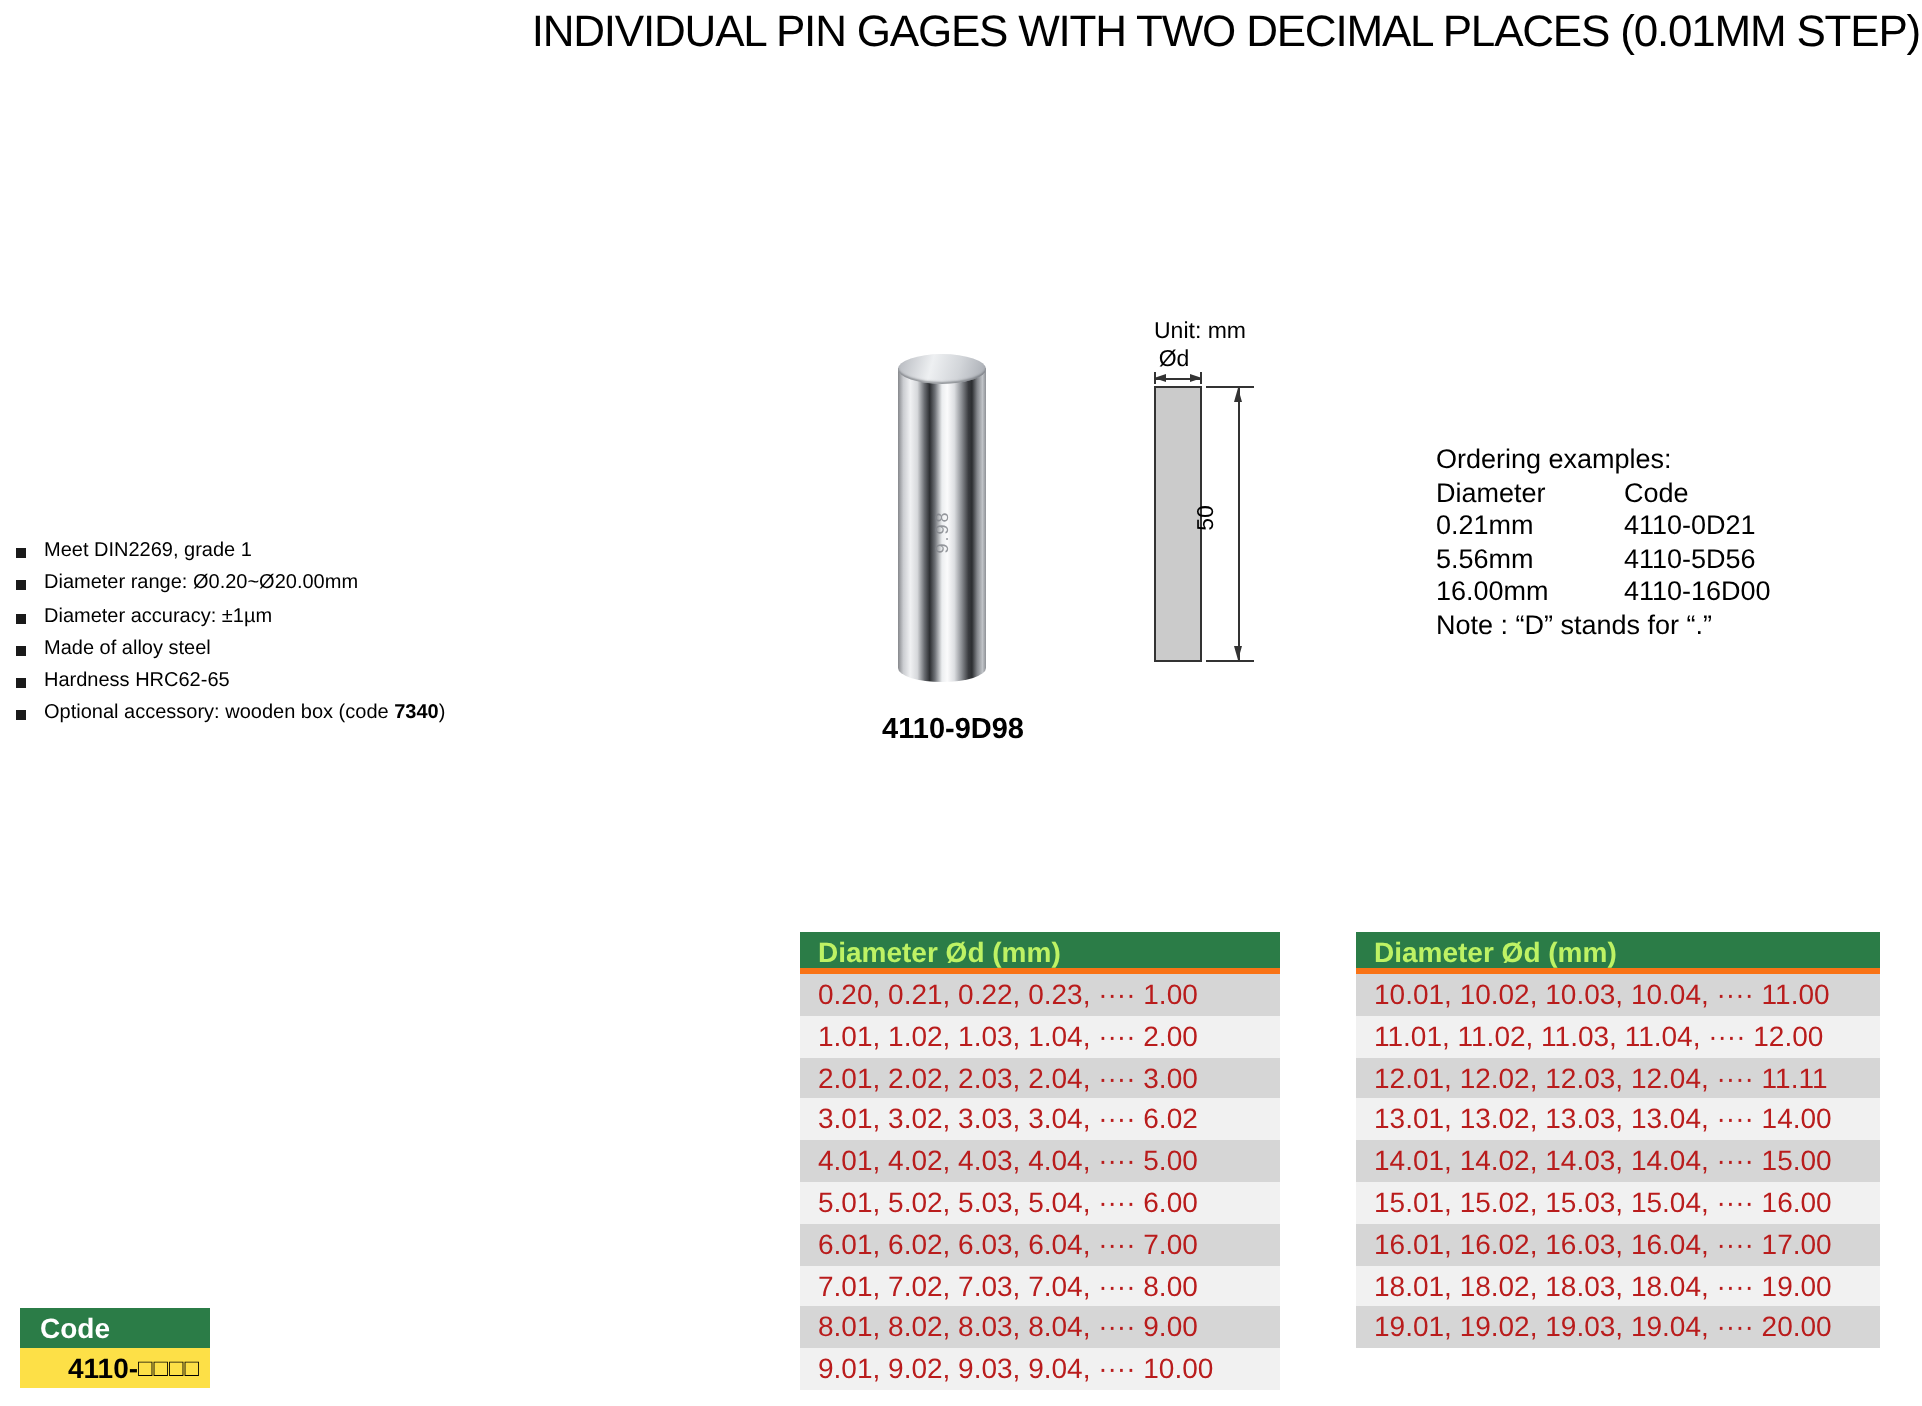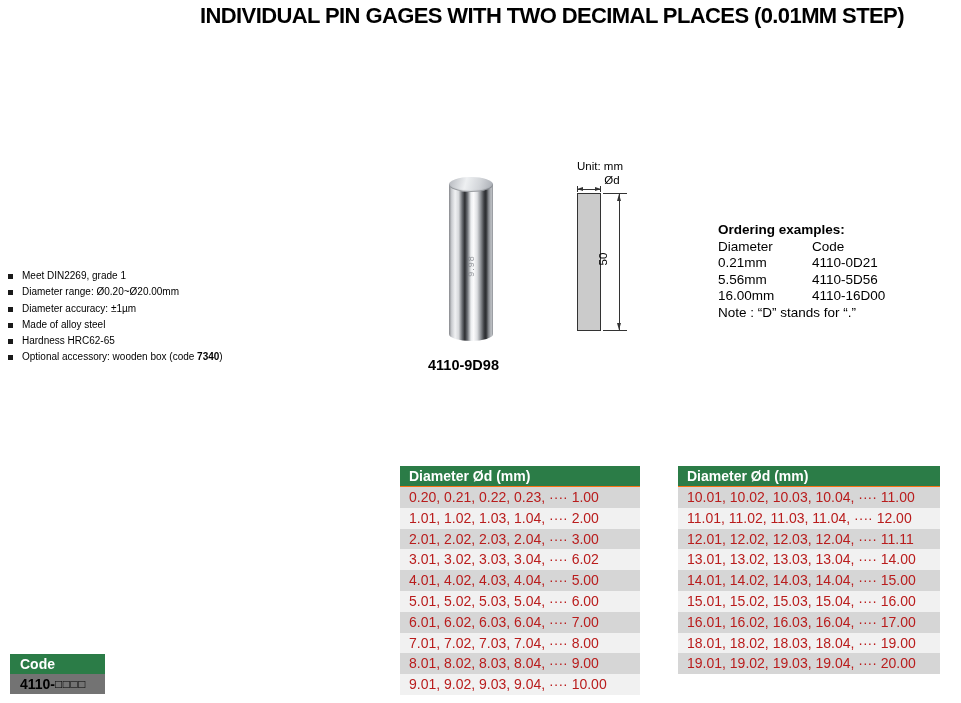--- a/index.html
+++ b/index.html
@@ -5,22 +5,22 @@
   html,body { margin:0; padding:0; }
   body {
     width:961px; height:703px; position:relative; overflow:hidden;
     background:#ffffff; color:#000;
     font-family:"Liberation Sans", sans-serif;
   }
   .abs { position:absolute; }
 
   
   #page-title {
-    left:200px; top:3px; width:760px; text-align:left;
-    font-size:22px; font-weight:bold; letter-spacing:-0.6px; white-space:nowrap;
+    left:200px; top:3px; width:760px; text-align:right;
+    font-size:22px; font-weight:normal; letter-spacing:-0.6px; white-space:nowrap;
   }
 
   
   #features { left:8px; top:268px; }
   .feat { display:flex; align-items:flex-start; height:16.3px; font-size:10px; line-height:16.3px; white-space:nowrap; }
   .bullet-sq { width:5px; height:5px; background:#1a1a1a; margin:6px 9px 0 0; flex:none; }
   .feat b { font-weight:bold; }
 
   
   #pin { left:449px; top:177px; width:44px; height:164px; }
@@ -35,67 +35,67 @@
   .pin-top {
     position:absolute; left:0; top:0; width:44px; height:15px; border-radius:50%;
     background:linear-gradient(105deg,#b4b7bd 0%,#eef0f2 38%,#d2d5d9 68%,#a6aab1 100%);
     box-shadow:inset 0 -1px 1px rgba(90,93,98,.55);
   }
   .pin-engraving {
     position:absolute; left:50%; top:54%;
     transform:translate(-50%,-50%) rotate(-90deg);
     font-size:9px; color:#84878d; letter-spacing:1px; opacity:.85;
   }
-  #model-label { left:428px; top:357px; width:84px; text-align:left; font-size:14.5px; font-weight:bold; white-space:nowrap; }
+  #model-label { left:428px; top:357px; width:84px; text-align:right; font-size:14.5px; font-weight:bold; white-space:nowrap; }
 
   
   #unit-label { left:577px; top:160px; font-size:11.5px; white-space:nowrap;text-align:center; }
-  #dia-label  { left:599px; top:174px; width:26px; text-align:center; font-size:11.5px; }
+  #dia-label  { left:574px; top:174px; width:26px; text-align:center; font-size:11.5px; }
   #dim-h { left:577px; top:189px; width:24px; height:1px; background:#333; }
   #dim-h .tick { position:absolute; width:1px; height:6px; background:#333; top:-3px; }
   #dim-h .tick.l { left:0; } #dim-h .tick.r { right:0; }
   #dim-h .ah-l { position:absolute; left:0; top:-2px;
     border-top:2px solid transparent; border-bottom:2px solid transparent; border-right:6px solid #333; }
   #dim-h .ah-r { position:absolute; right:0; top:-2px;
     border-top:2px solid transparent; border-bottom:2px solid transparent; border-left:6px solid #333; }
   #spec-rect { left:577px; top:193px; width:24px; height:138px; background:#cbcbcb; border:1px solid #333; box-sizing:border-box; }
   #ext-top    { left:603px; top:193px; width:24px; height:1px; background:#333; }
   #ext-bottom { left:603px; top:330px; width:24px; height:1px; background:#333; }
   #dim-v { left:619px; top:194px; width:1px; height:136px; background:#333; }
   #dim-v .av-u { position:absolute; top:0; left:-2px;
     border-left:2px solid transparent; border-right:2px solid transparent; border-bottom:7px solid #333; }
   #dim-v .av-d { position:absolute; bottom:0; left:-2px;
     border-left:2px solid transparent; border-right:2px solid transparent; border-top:7px solid #333; }
   #len-label { left:597px; top:253px; font-size:11.5px; transform:rotate(-90deg); transform-origin:center; }
 
   
   #ordering { left:718px; top:222px; font-size:13.5px; line-height:16.5px; }
-  .ord-heading { font-weight:bold; }
+  .ord-heading { font-weight:normal; }
   .ord-row { display:grid; grid-template-columns:94px auto; white-space:nowrap; }
 
   
   .dtable { position:absolute; }
   #table-left  { left:400px; top:466px; width:240px; }
   #table-right { left:678px; top:466px; width:262px; }
   .thead {
-    background:#2b7c47; color:#ffffff; font-weight:bold; font-size:14px;
+    background:#2b7c47; color:#bef264; font-weight:bold; font-size:14px;
     height:21px; line-height:20px; padding-left:9px; box-sizing:border-box;
-    border-bottom:1px solid #f97316;
+    border-bottom:3px solid #f97316;
   }
   .trow {
     height:20.8px; line-height:20.8px; font-size:14px; padding-left:9px;
     box-sizing:border-box; color:#b91c1c; white-space:nowrap;
   }
   .tbody .trow:nth-child(odd)  { background:#d6d6d6; }
   .tbody .trow:nth-child(even) { background:#f1f1f1; }
 
   
   #code-box { left:10px; top:654px; width:95px; }
   .code-head { background:#2b7c47; color:#fff; font-weight:bold; font-size:14px; height:20px; line-height:20px; padding-left:10px; }
-  .code-val  { background:#737373; height:20px; line-height:20px; padding-left:10px; font-weight:bold; font-size:14px; white-space:nowrap; }
+  .code-val  { background:#fde047; height:20px; line-height:20px; padding-left:24px; font-weight:bold; font-size:14px; white-space:nowrap; }
   .code-val .squares { font-size:12px; position:relative; top:-1px; letter-spacing:0.5px; }
 </style>
 </head>
 <body>
 
 <div class="abs" id="page-title">INDIVIDUAL PIN GAGES WITH TWO DECIMAL PLACES (0.01MM STEP)</div>
 
 <div class="abs" id="features">
   <div class="feat">
     <span class="bullet-sq"></span>

